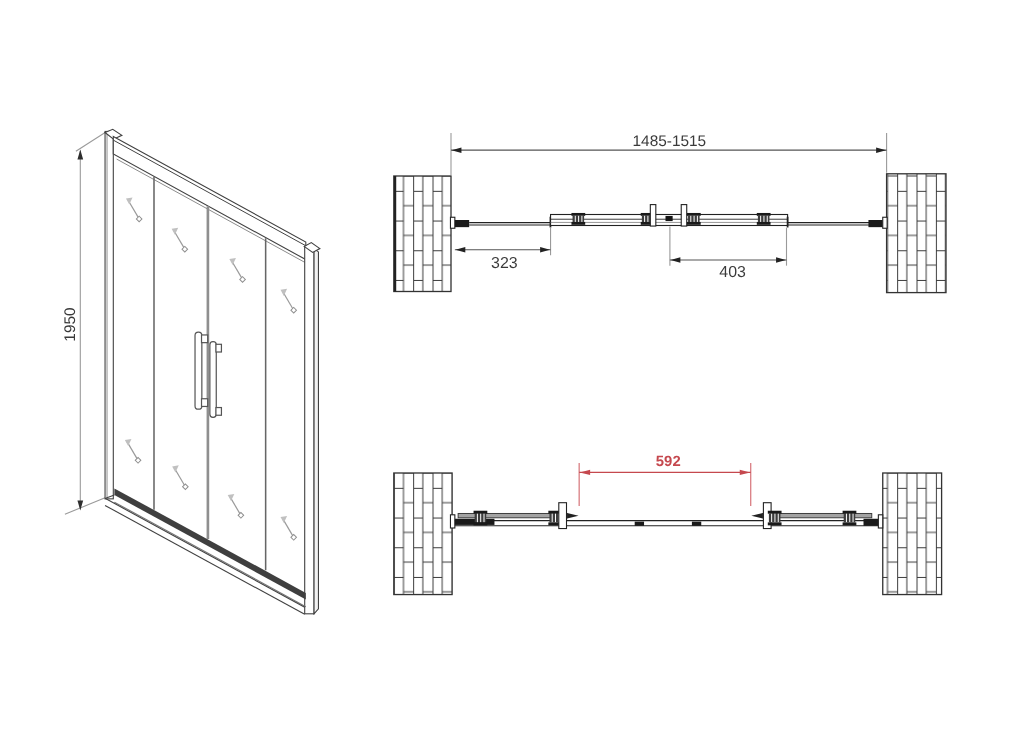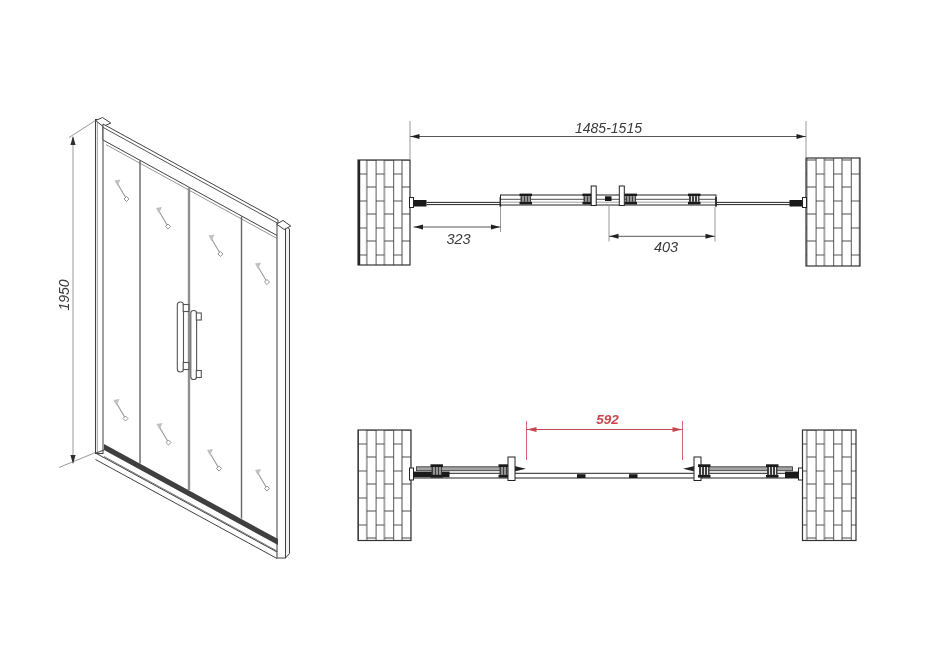--- a/index.html
+++ b/index.html
@@ -1,16 +1,16 @@
 <!DOCTYPE html>
 <html><head>
 <meta charset="utf-8">
 <style>
 html,body{margin:0;padding:0;background:#ffffff;}
-#page{width:940px;height:665px;position:relative;font-family:"Liberation Sans",sans-serif;font-style:italic;}
+#page{width:940px;height:665px;position:relative;font-family:"Liberation Sans",sans-serif;}
 text{font-family:"Liberation Sans",sans-serif;}
 </style>
 </head>
 <body>
 <div id="page">
 <svg width="940" height="665" viewBox="0 0 940 665" xmlns="http://www.w3.org/2000/svg">
 <defs>
 <pattern id="bk" width="17.6" height="27" patternUnits="userSpaceOnUse" patternTransform="translate(358,146.5)">
 <rect x="0" y="0" width="17.6" height="27" fill="#ffffff"></rect>
 <line x1="0.45" y1="0" x2="0.45" y2="27" stroke="#3a3a3a" stroke-width="0.9"></line>

